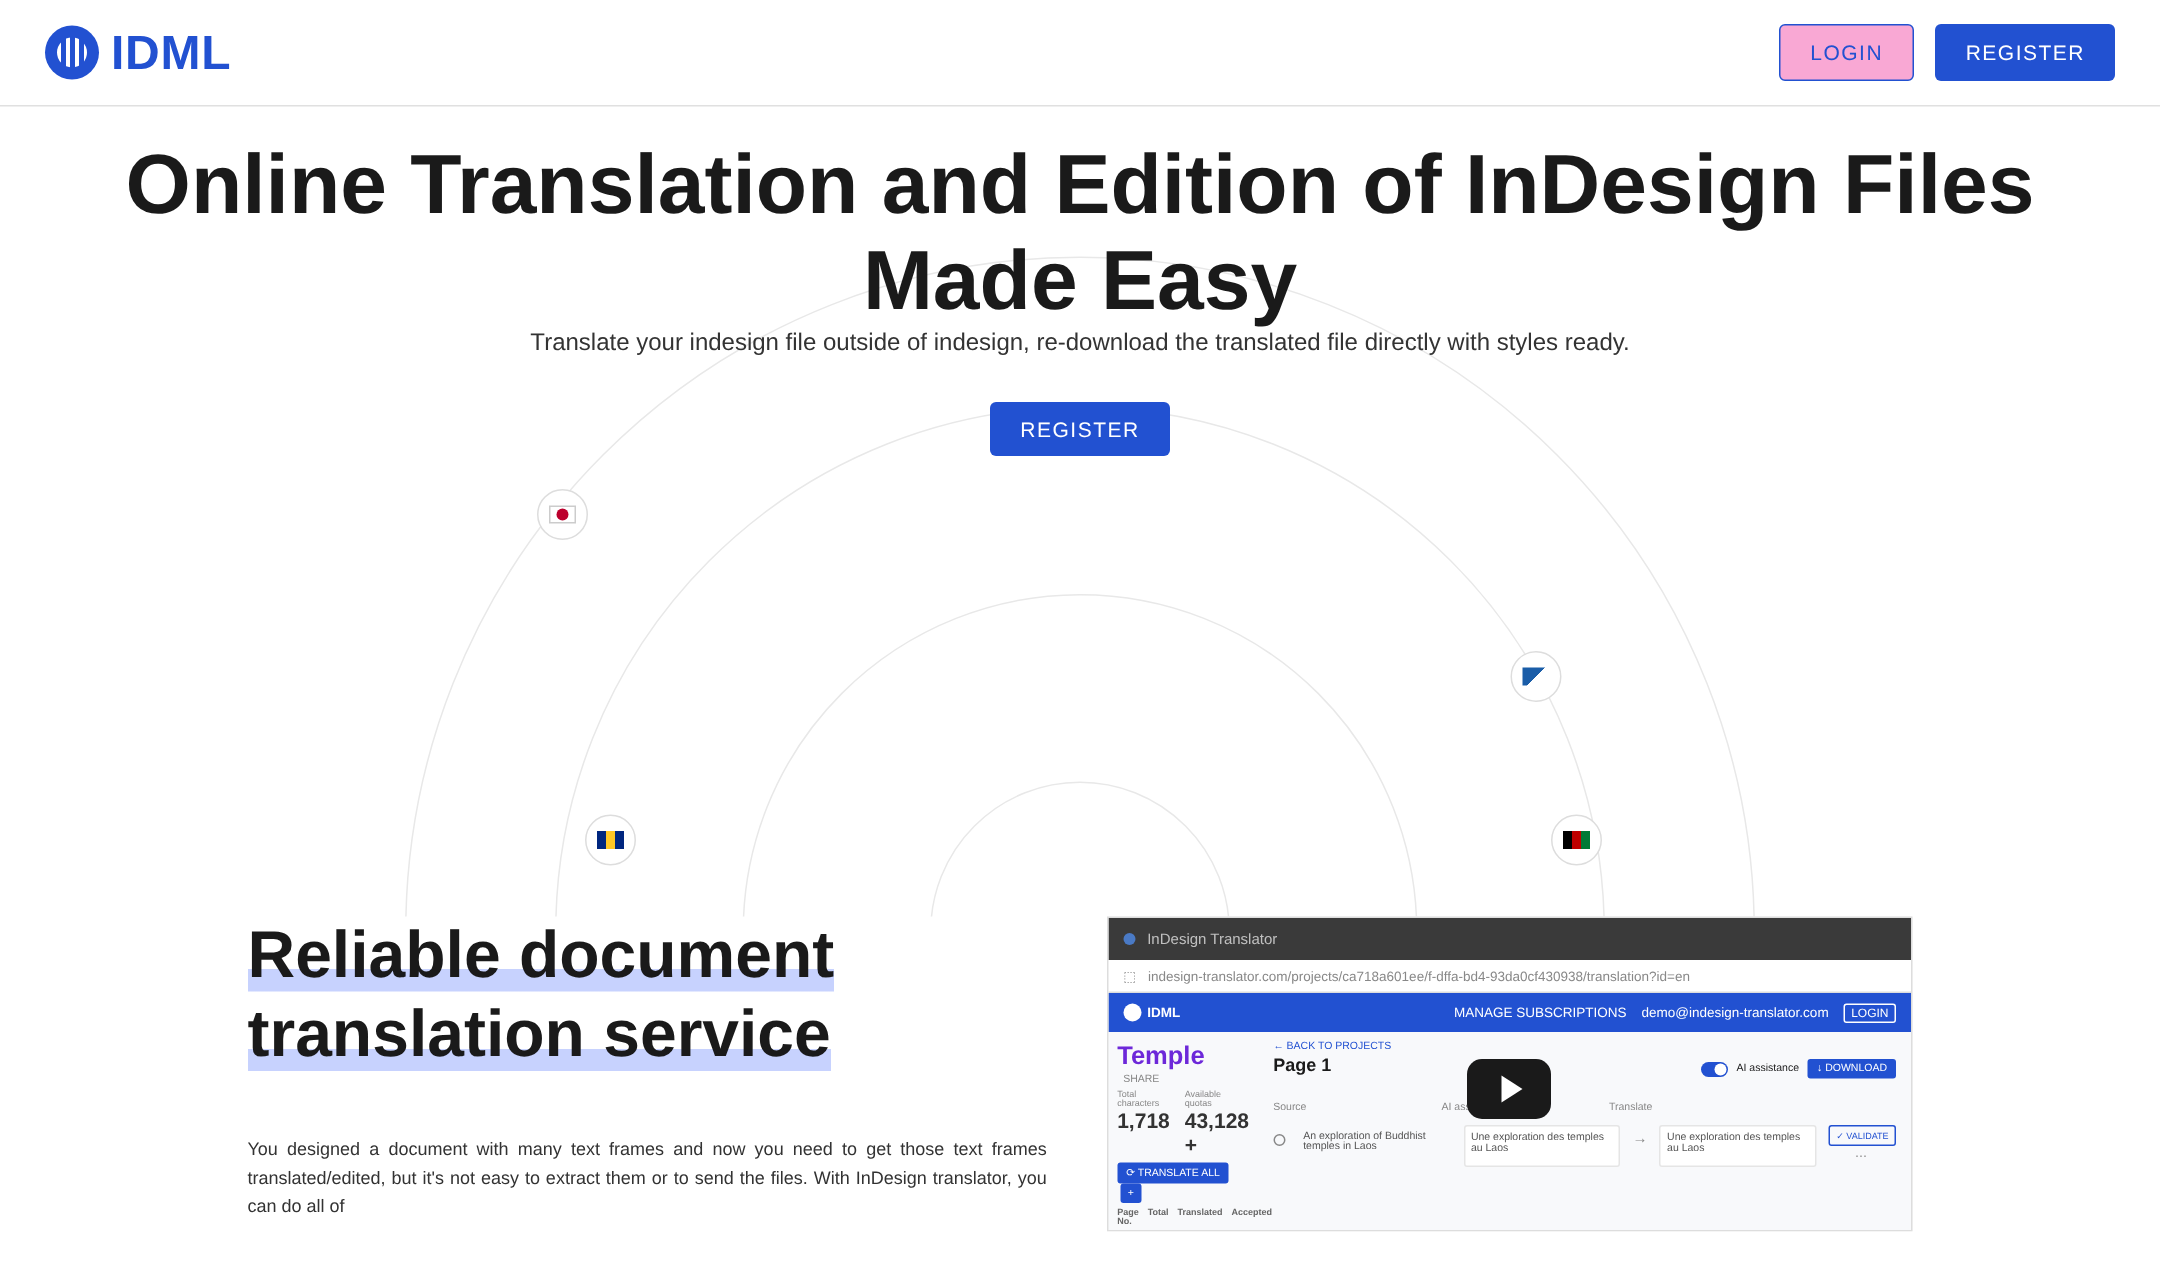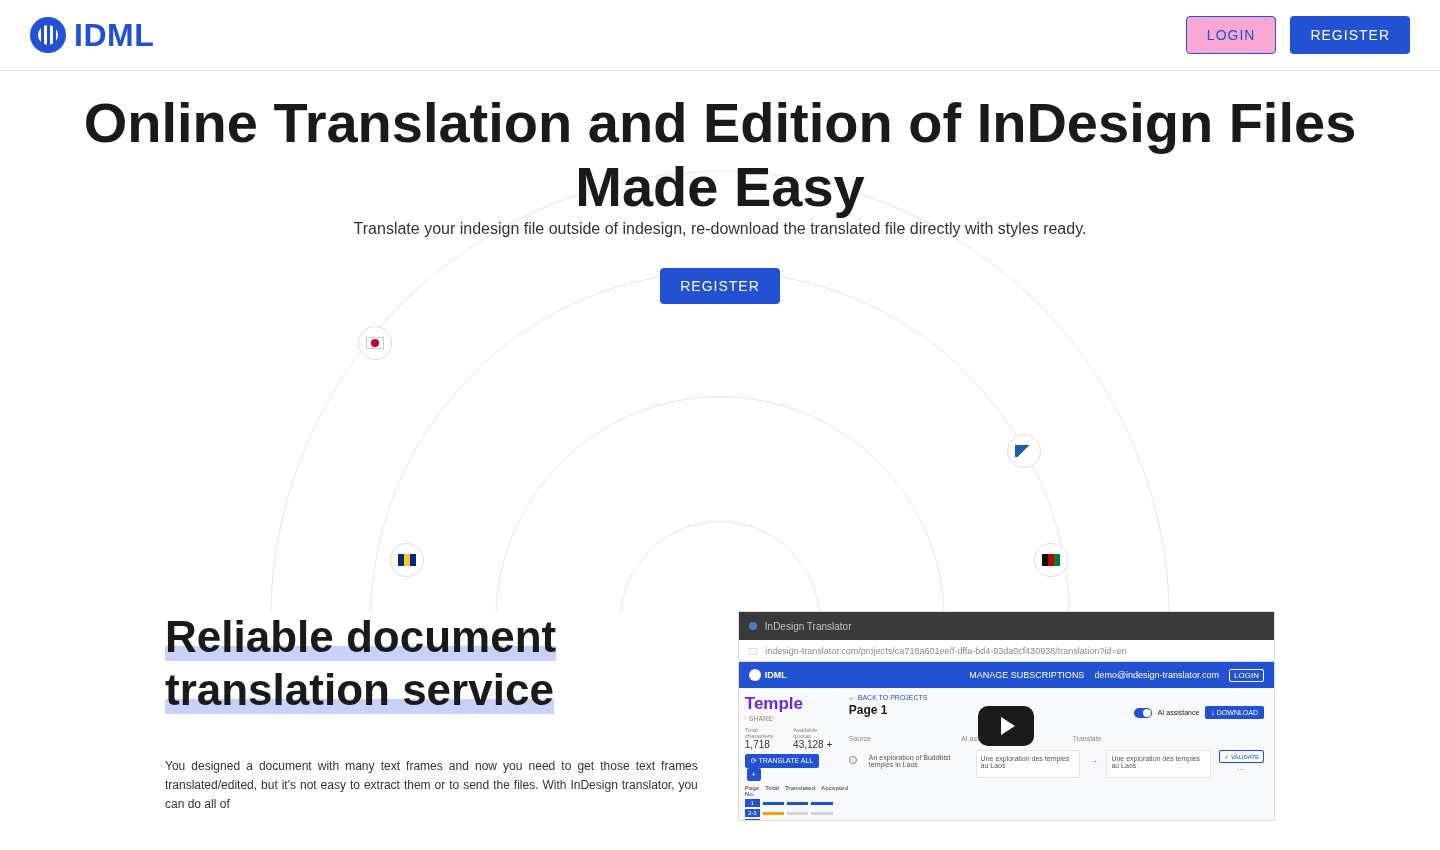--- a/index.html
+++ b/index.html
@@ -53,21 +53,21 @@
   .vm-nav-logo { font-weight:700; display:flex; align-items:center; gap:4px; }
   .vm-nav-logo-mark { width:12px; height:12px; background:#fff; border-radius:50%; }
   .vm-nav-right { display:flex; gap:10px; align-items:center; }
   .vm-logout { border:1px solid #fff; padding:1px 4px; border-radius:2px; font-size:8px; }
   .vm-body { display:flex; height:134px; background:#f8f9fb; }
   .vm-left { width:100px; padding:6px; font-size:8px; color:#333; }
   .vm-title { font-size:17px; font-weight:700; color:#6d28d9; }
   .vm-share { font-size:7px; color:#888; margin-left:4px; }
   .vm-stats { display:flex; gap:10px; margin-top:4px; }
   .vm-stat-label { font-size:6px; color:#888; }
-  .vm-stat-val { font-size:10px; font-weight:400; }
+  .vm-stat-val { font-size:14px; font-weight:700; }
   .vm-translate-btn { background:#2251d1; color:#fff; font-size:7px; padding:3px 6px; border-radius:2px; display:inline-block; margin-top:4px; }
   .vm-plus { background:#2251d1; color:#fff; padding:3px 5px; border-radius:2px; font-size:7px; margin-left:2px; display:inline-block; }
   .vm-table { margin-top:4px; font-size:6px; }
   .vm-th { display:flex; gap:6px; font-weight:600; color:#666; }
   .vm-th span:first-child { width:18px; }
   .vm-tr { display:flex; gap:2px; align-items:center; margin-top:2px; }
   .vm-tr .pn { width:15px; background:#2251d1; color:#fff; text-align:center; padding:1px 0; }
   .vm-bar { height:3px; flex:1; margin-left:1px; }
   .bar-blue { background:#2251d1; }
   .bar-orange { background:#f59e0b; }

